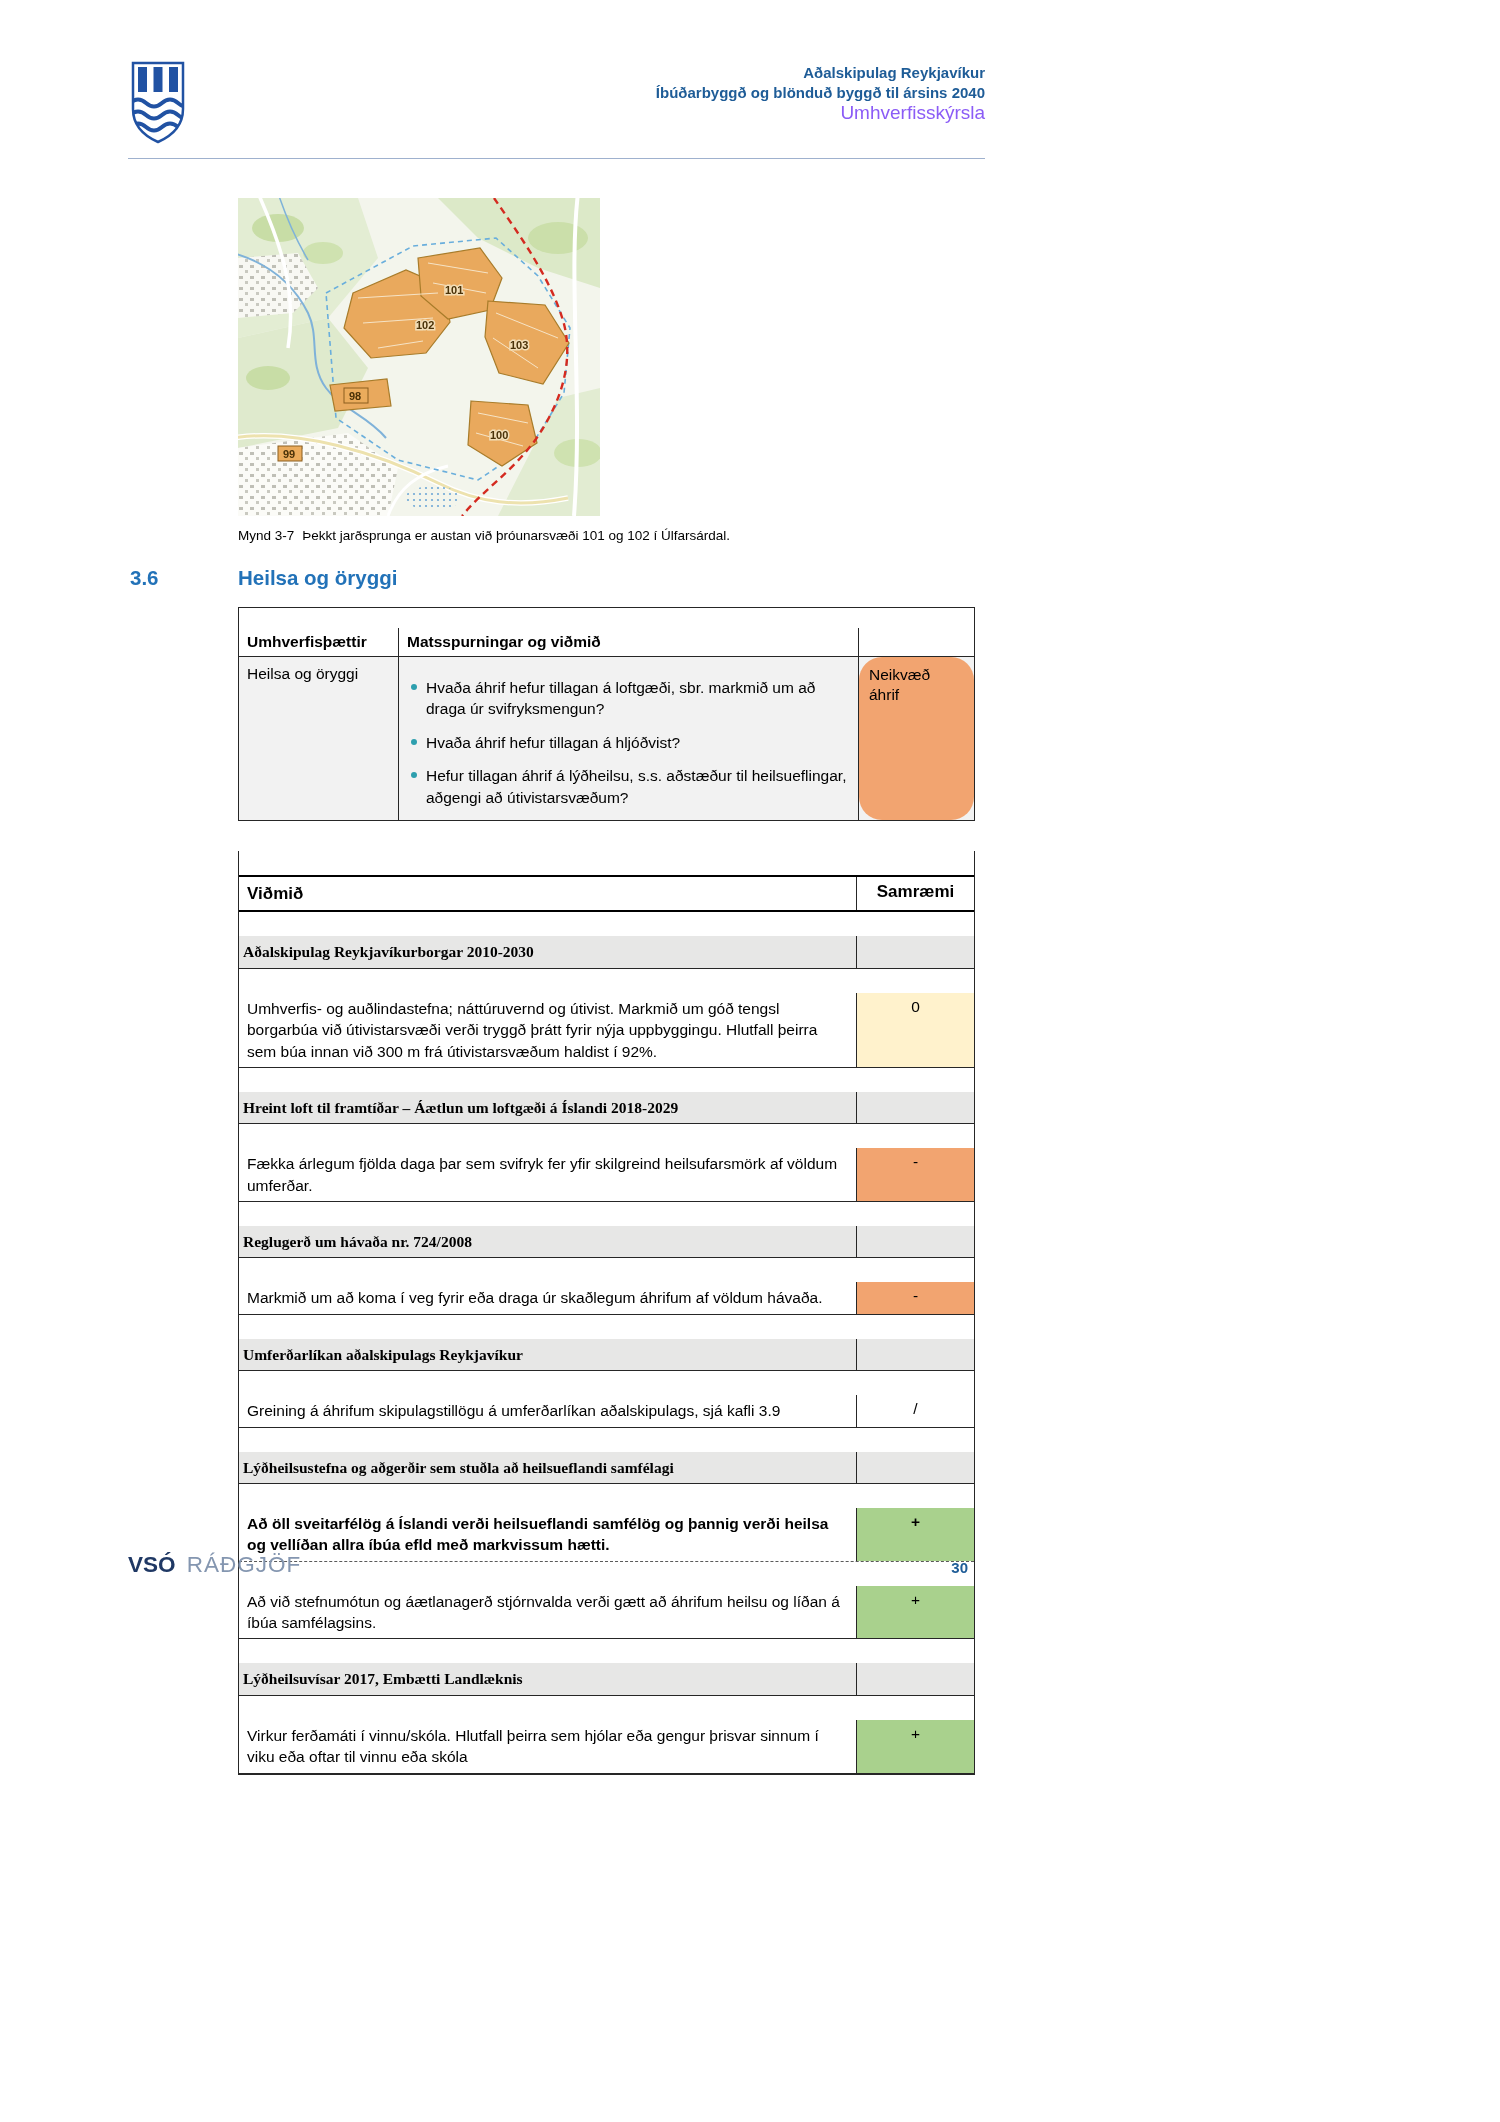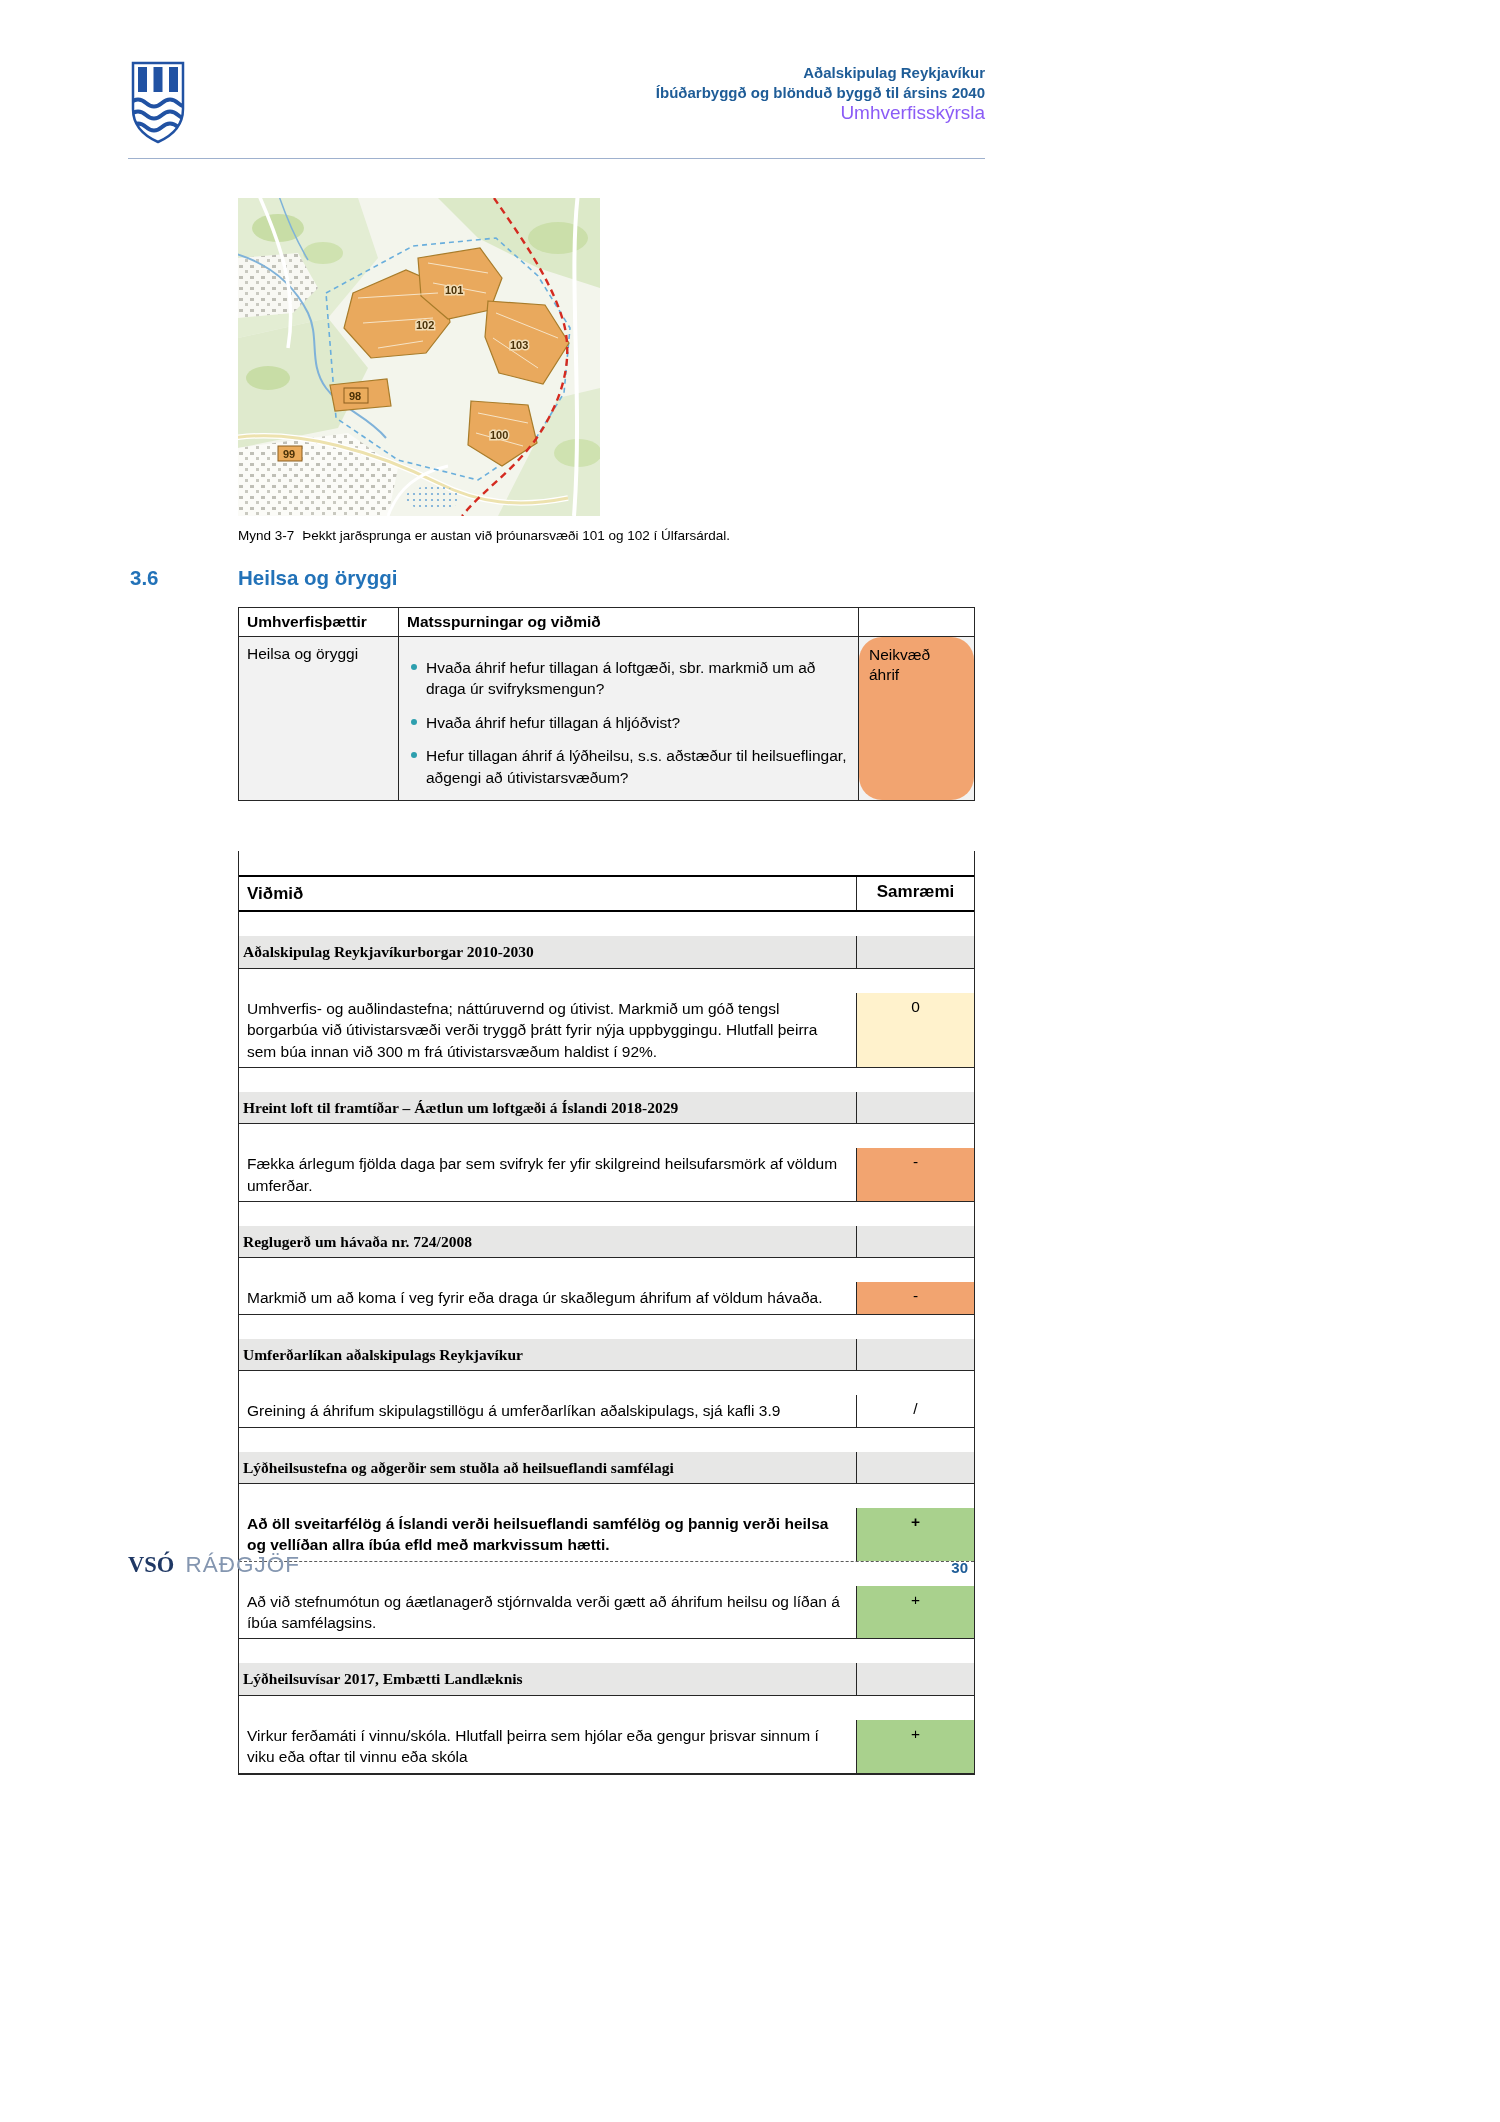--- a/index.html
+++ b/index.html
@@ -18,21 +18,21 @@
   .map-svg { display:block; }
 
   .caption { position:absolute; left:238px; top:528px; width:747px; font-size:13.5px; color:#000; }
   .caption .cap-label { margin-right:8px; }
 
   .sec-num { position:absolute; left:130px; top:566px; font-size:20.5px; font-weight:bold; color:var(--heading-blue,#2272B8); }
   .sec-title { position:absolute; left:238px; top:566px; font-size:20.5px; font-weight:bold; color:var(--heading-blue,#2272B8); }
 
   
   .table1 { position:absolute; left:238px; top:607px; width:737px; border:1.3px solid #262626; font-size:15.5px; background:#fff; }
-  .t1-head { display:flex; border-bottom:1.3px solid #262626; }
+  .t1-head { display:flex; border-bottom:1.3px solid #262626;margin-top:20px; }
   .t1-head > div { padding:5px 8px; font-weight:bold; }
   .t1-body { display:flex; align-items:stretch; background:var(--table-body-gray,#F2F2F2); }
   .c1 { width:160px; flex:none; border-right:1.2px solid #262626; }
   .c2 { width:460px; flex:none; border-right:1.2px solid #262626; }
   .c3 { flex:1;border-radius:23px; }
   .t1-body .c1 { padding:8px 8px; }
   .t1-body .c2 { padding:8px 10px 2px; }
   .t1-body .c3 { padding:8px 10px; line-height:1.3; }
   .bullet { display:flex; margin:12px 0 10px; line-height:1.38; }
   .bullet .dot { flex:none; width:6px; height:6px; border-radius:50%; background:#2D9FAE; margin:7px 9px 0 2px; }
@@ -43,21 +43,21 @@
   .t2-row { display:flex; align-items:stretch; border-bottom:1px solid #262626; background:#fff;margin-top:24px; }
   .t2-main { width:618px; flex:none; padding:5px 8px; border-right:1px solid #262626; line-height:1.38; }
   .t2-rate { flex:1; display:flex; justify-content:center; align-items:flex-start; padding-top:5px; }
   .t2-row.thead { border-top:2.4px solid #000; border-bottom:2.2px solid #000; }
   .t2-row.thead .t2-main, .t2-row.thead .t2-rate { font-size:17px; font-weight:bold; }
   .t2-row.sub { background:var(--subheader-gray,#E7E7E6); font-weight:bold; }
   .t2-row.sub .t2-main { padding:5px 4px;font-family:Liberation Serif, serif; }
   .t2-row.dashed { border-bottom:1px dashed #595959;font-weight:bold; }
 
   .footer-brand { position:absolute; left:128px; top:1552px; font-size:22.5px; }
-  .footer-brand .b1 { font-weight:bold; color:var(--footer-navy,#1F3864);font-family:Liberation Serif, serif; }
+  .footer-brand .b1 { font-weight:bold; color:var(--footer-navy,#1F3864); }
   .footer-brand .b2 { color:var(--footer-slate,#8496B0); margin-left:5px; letter-spacing:1px; }
   .page-num { position:absolute; top:1559px; right:532px; font-size:15px; font-weight:bold; color:var(--accent-blue,#1E5C97); }
 </style>
 </head>
 <body>
 
 <div class="page">
 
   <div class="logo">
     <svg width="56" height="84" viewBox="0 0 56 84">

